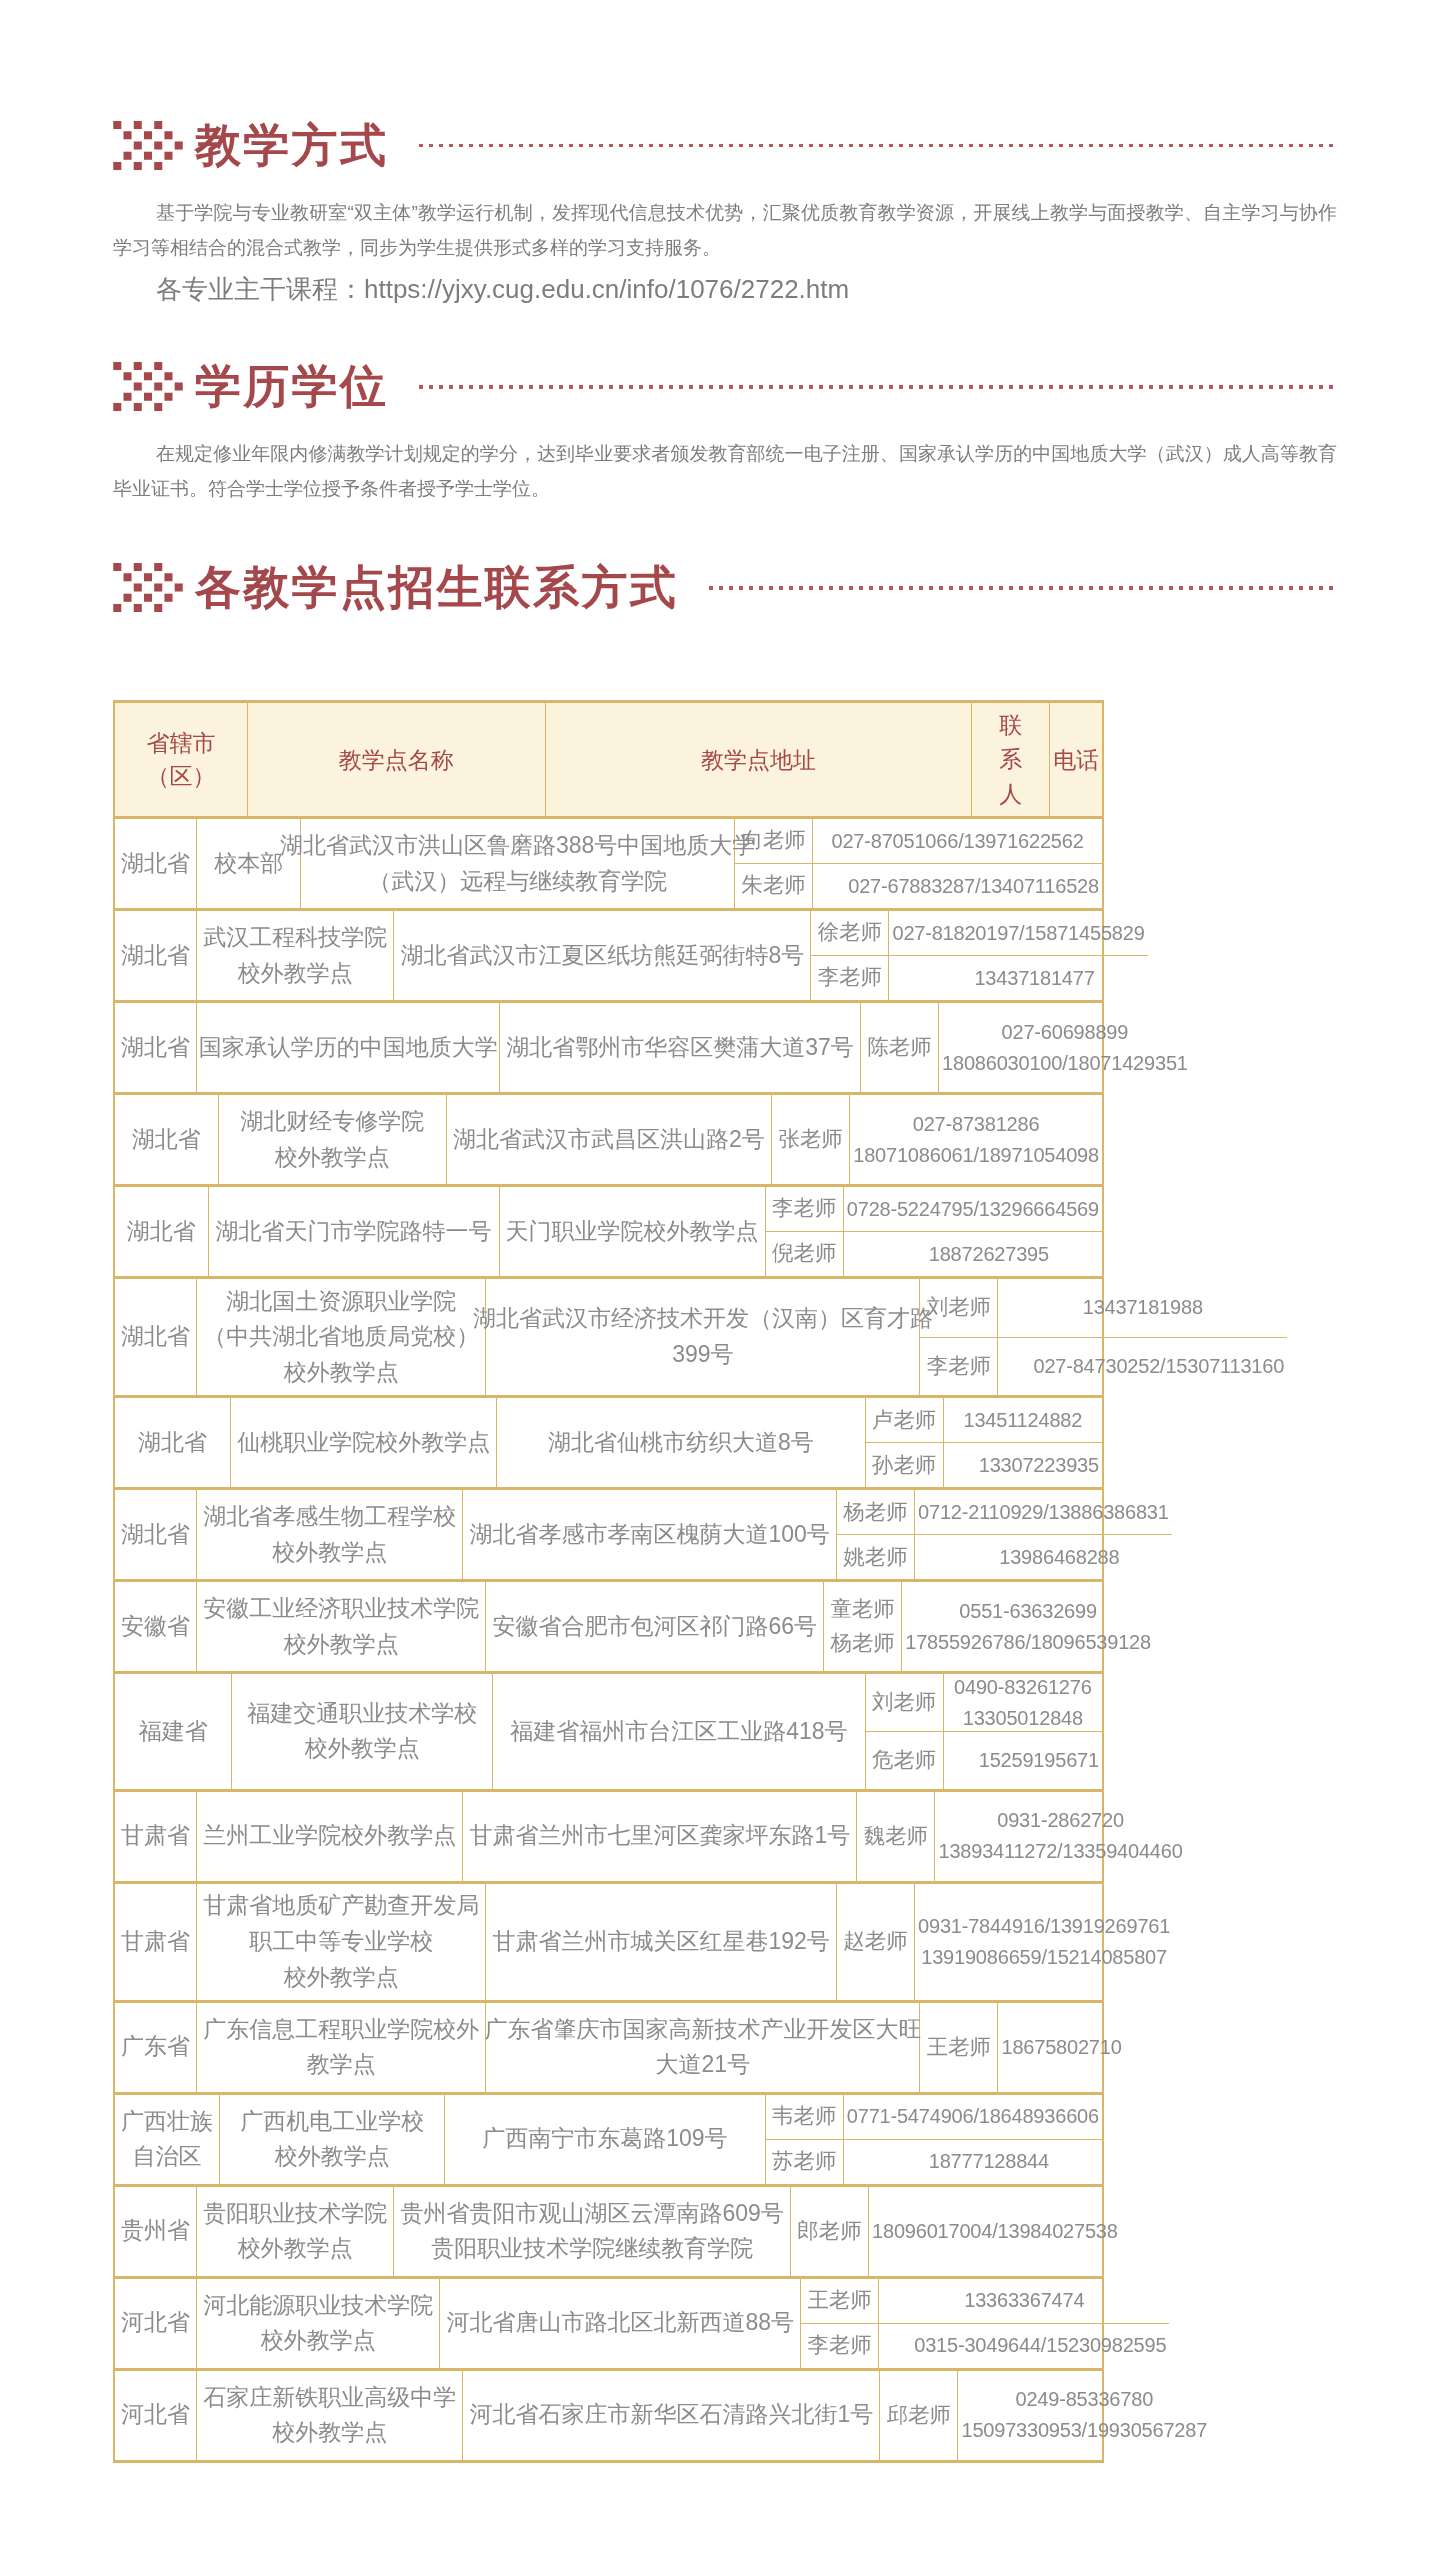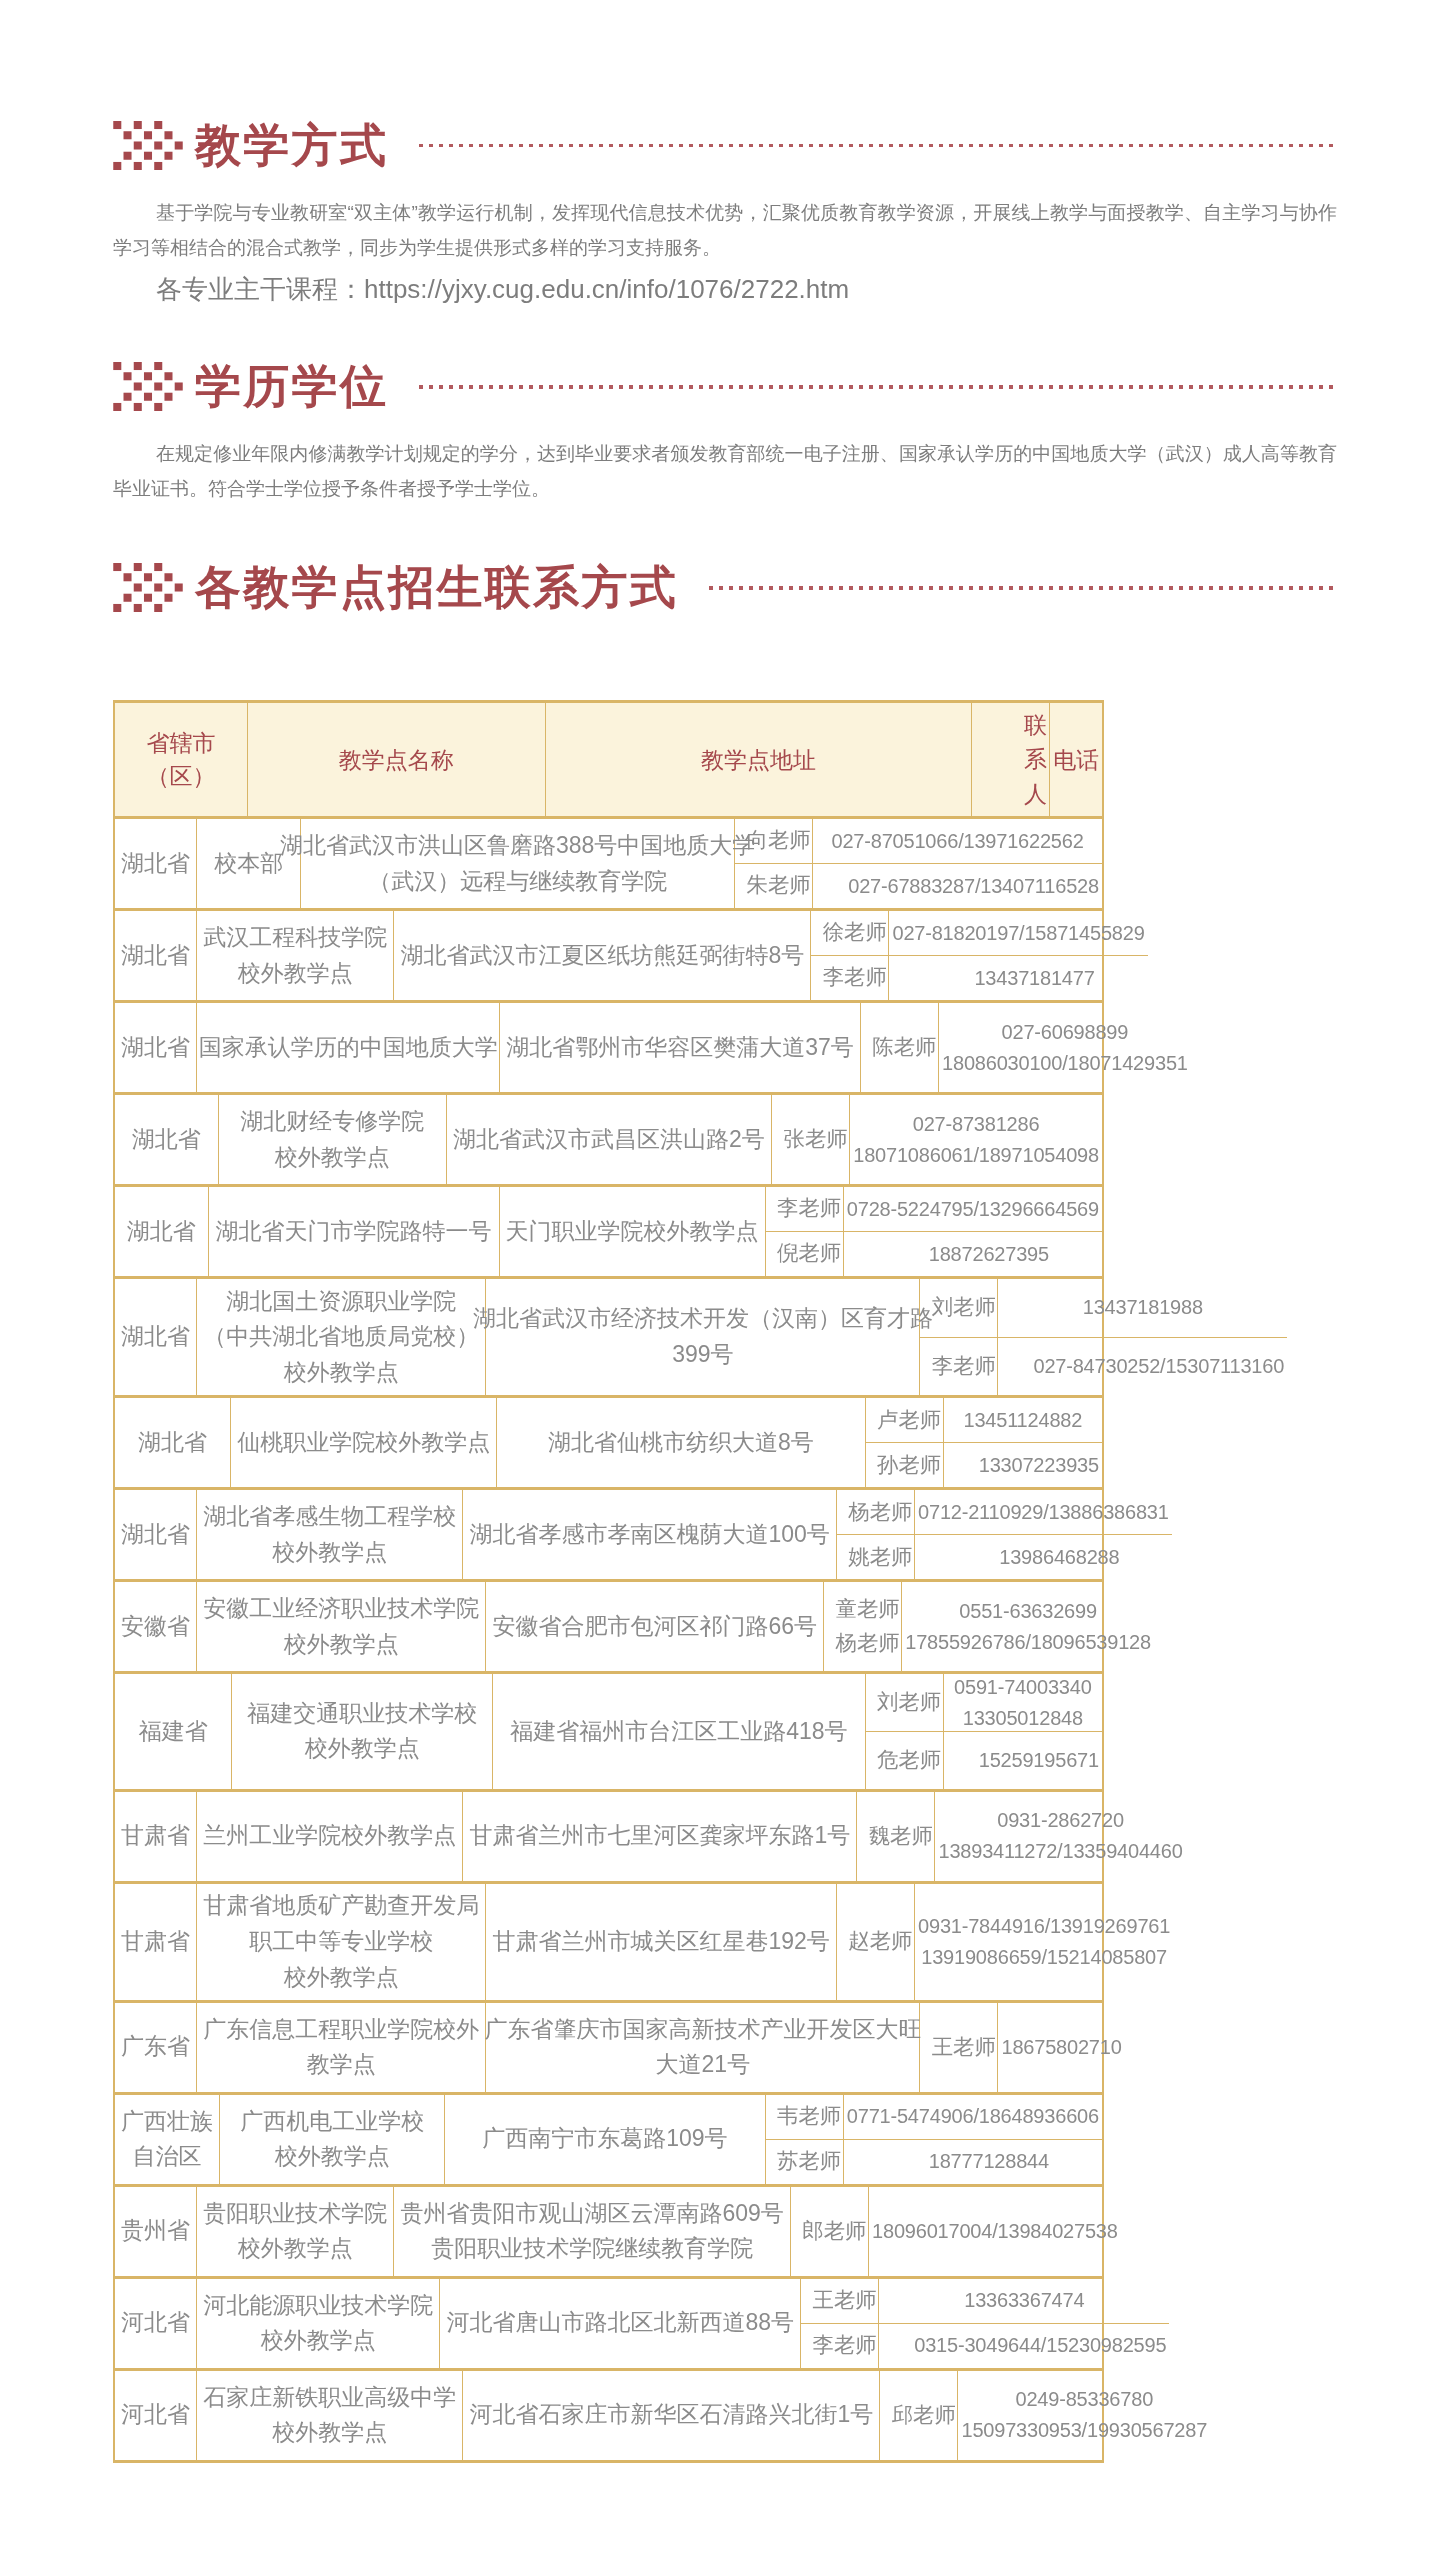--- a/index.html
+++ b/index.html
@@ -44,21 +44,21 @@
     display:flex; flex-direction:column; justify-content:center; align-items:center;
     text-align:center; padding:4.6px 6.1px; font-size:23px; color:var(--cellgray);
   }
   .cell .line { line-height:1.55; white-space:nowrap; }
   .c-prov { width:135px; border-right:1.5px solid var(--gold); }
   .c-name { width:303px; border-right:1.5px solid var(--gold); }
   .c-addr { width:434px; border-right:1.5px solid var(--gold); }
   .contact-col { flex:1; display:flex; flex-direction:column; }
   .contact-row { flex:1; display:flex; min-height:43px; }
   .contact-row + .contact-row { border-top:1.5px solid var(--gold);gap:32px; }
-  .c-person { width:78px; border-right:1.5px solid var(--gold); font-size:21.4px; padding:4.6px 1.5px;align-items:flex-end; }
+  .c-person { width:78px; border-right:1.5px solid var(--gold); font-size:21.4px; padding:4.6px 1.5px; }
   .c-phone { flex:1; font-size:20px; letter-spacing:-0.2px; padding:4.6px 3.1px; }
   .th { color:var(--accent); font-size:23px; font-weight:normal; }
   .th .line { line-height:1.4; }
   .line.vertical { width:24.5px; word-break:break-all; white-space:normal; line-height:1.5; }
 </style>
 </head>
 <body>
 
 <div class="page">
 
@@ -424,21 +424,21 @@
           </div>
           <div class="cell c-addr">
             <div class="line">福建省福州市台江区工业路418号</div>
           </div>
           <div class="contact-col">
             <div class="contact-row">
               <div class="cell c-person">
                 <div class="line">刘老师</div>
               </div>
               <div class="cell c-phone">
-                <div class="line">0591-74003340</div>
+                <div class="line">0490-83261276</div>
                 <div class="line">13305012848</div>
               </div>
             </div>
             <div class="contact-row">
               <div class="cell c-person">
                 <div class="line">危老师</div>
               </div>
               <div class="cell c-phone">
                 <div class="line">15259195671</div>
               </div>

